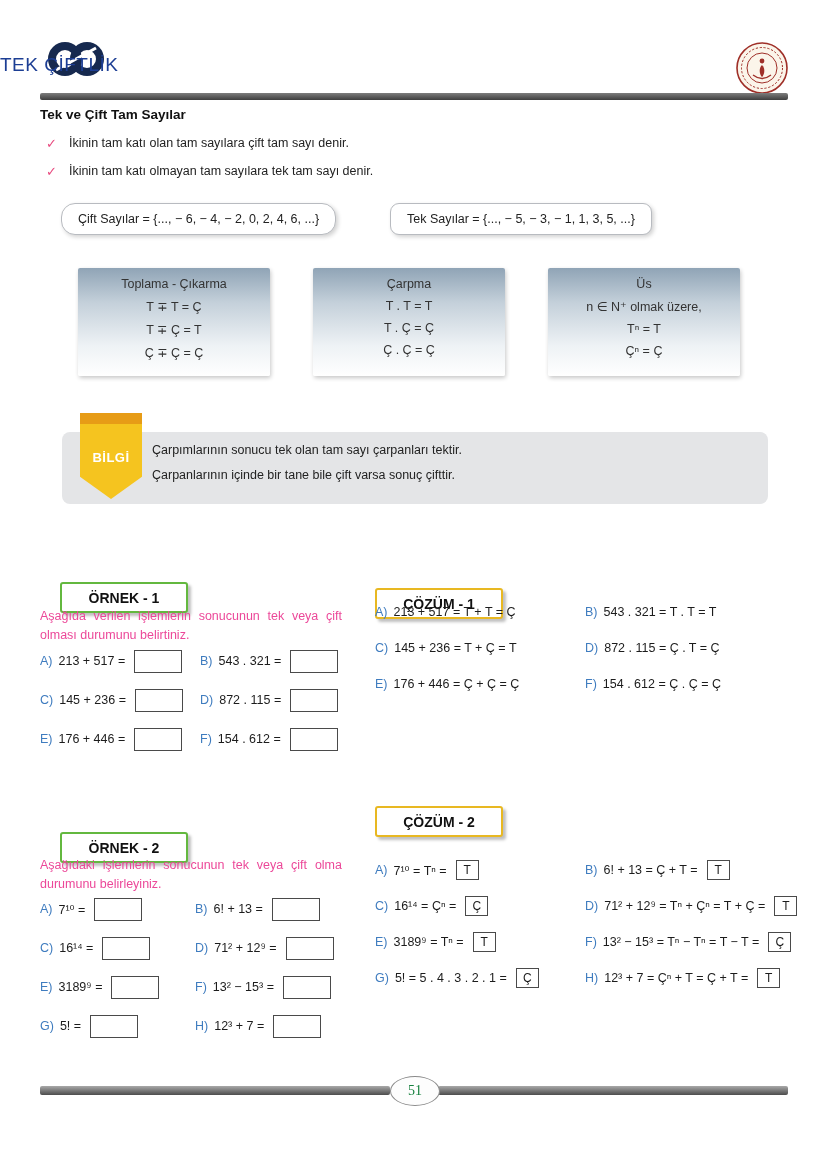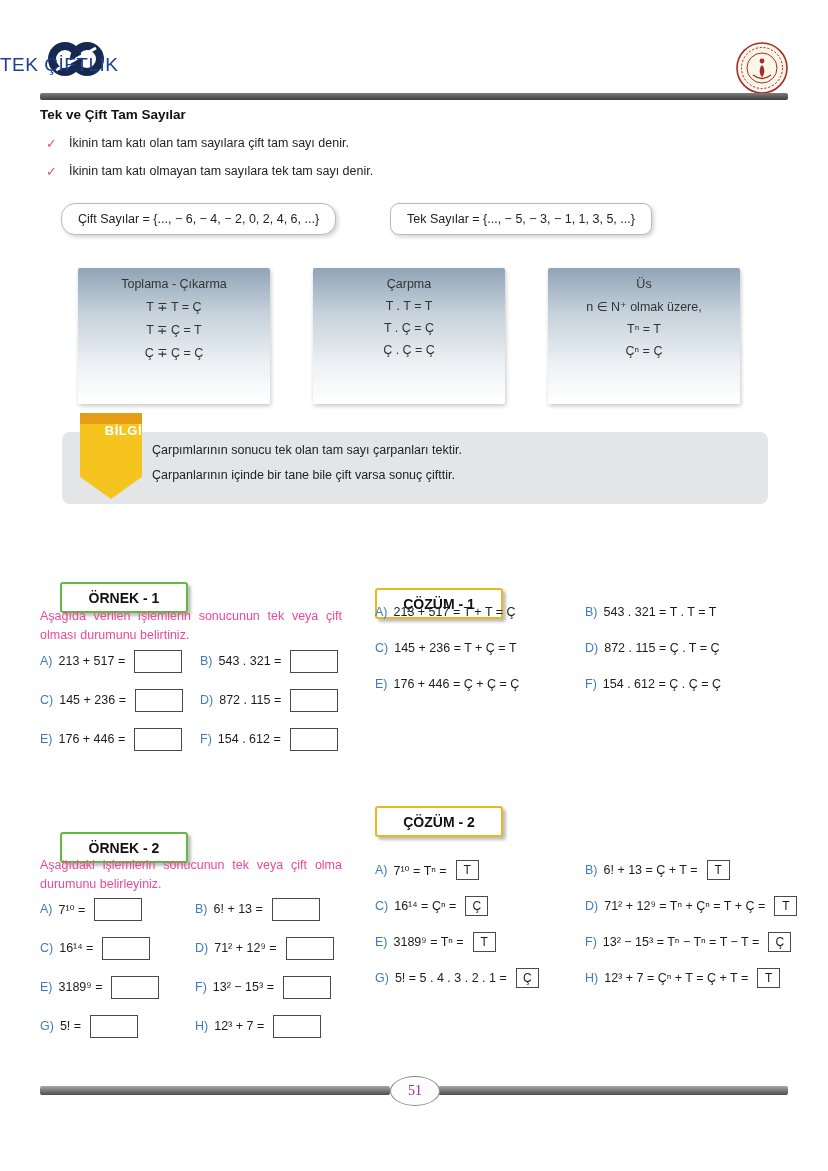--- a/index.html
+++ b/index.html
@@ -27,36 +27,36 @@
   
   .set-box {
     position:absolute; top:203px; background:#fff; border:1px solid #b8bbc0;
     border-radius:9px; box-shadow:2px 2px 4px rgba(0,0,0,0.18);
     padding:8px 16px; font-size:12.5px; color:#222; white-space:nowrap;
   }
   .set-even { left:61px;border-radius:14px; }
   .set-odd  { left:390px; }
   
   .rule-box {
-    position:absolute; top:268px; width:192px; height:136px;
+    position:absolute; top:268px; width:192px; height:108px;
     background:linear-gradient(180deg,#90a4b6 0%,#c4d0da 32%,#eef2f5 72%,#ffffff 100%);
     border-radius:2px; box-shadow:1px 2px 4px rgba(0,0,0,0.22);
     text-align:center; font-size:12.5px; color:#333;
   }
   .rule-1 { left:78px; } .rule-2 { left:313px; } .rule-3 { left:548px; }
   .rule-title { padding-top:9px; }
   .rule-row { margin-top:8px; }
   
   .info-panel { position:absolute; left:62px; top:432px; width:706px; height:72px; background:#e4e5e7; border-radius:8px; }
   .info-ribbon {
     position:absolute; left:80px; top:413px; width:62px; height:86px;
     background:linear-gradient(#e79c16 0 11px,#f5c41f 11px);
     clip-path:polygon(0 0,100% 0,100% 74%,50% 100%,0 74%);
   }
-  .info-label { margin-top:10px; text-align:right; color:#fff; font-weight:bold; font-size:13px; letter-spacing:0.5px; }
+  .info-label { margin-top:37px; text-align:center; color:#fff; font-weight:bold; font-size:13px; letter-spacing:0.5px; }
   .info-lines { position:absolute; left:152px; top:438px; font-size:12.5px; color:#222; line-height:2.0; }
   
   .badge {
     position:absolute; width:124px; height:27px; background:#fff; border-radius:3px;
     display:flex; align-items:center; justify-content:center;
     font-size:14px; font-weight:bold; color:#111;
     box-shadow:3px 3px 3px rgba(0,0,0,0.25);
   }
   .badge-green  { border:2px solid #63b83f;margin-top:26px; }
   .badge-yellow { border:2px solid #e8b822; }
@@ -81,21 +81,21 @@
     border:1px solid #4a4a4a; align-items:center; justify-content:center;
     font-size:12px; margin-left:3px; background:#fff;
   }
   
   .footer-bar { position:absolute; top:1086px; width:350px; height:9px; background:linear-gradient(#a9a9a9,#4c4c4c); border-radius:2px; }
   .footer-bar-left { left:40px; } .footer-bar-right { left:438px; }
   .page-oval {
     position:absolute; left:390px; top:1076px; width:48px; height:28px;
     border:1.5px solid #8a8a8a; border-radius:50%; background:#fdfdfd;
     display:flex; align-items:center; justify-content:center;
-    font-family:"Liberation Serif","DejaVu Serif",serif; font-size:14px; color:#a21caf;
+    font-family:"Liberation Serif","DejaVu Serif",serif; font-size:14px; color:#15803d;
   }
 </style>
 </head>
 <body>
 
 <div class="page">
 
   <div class="logo">
     <svg width="64" height="42" viewBox="0 0 64 42">
       <circle cx="21" cy="21" r="13" fill="none" stroke="#16294f" stroke-width="8"></circle>

